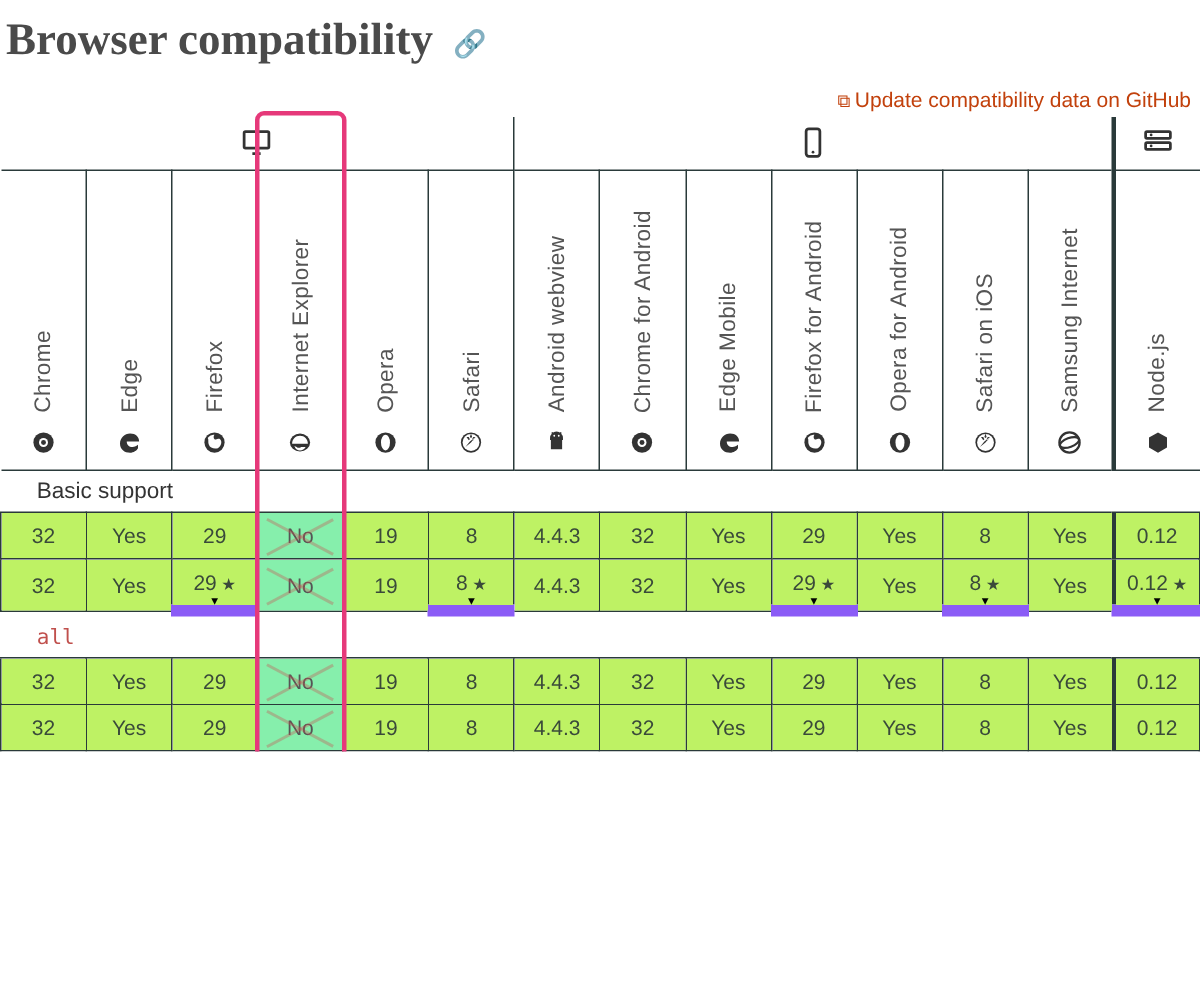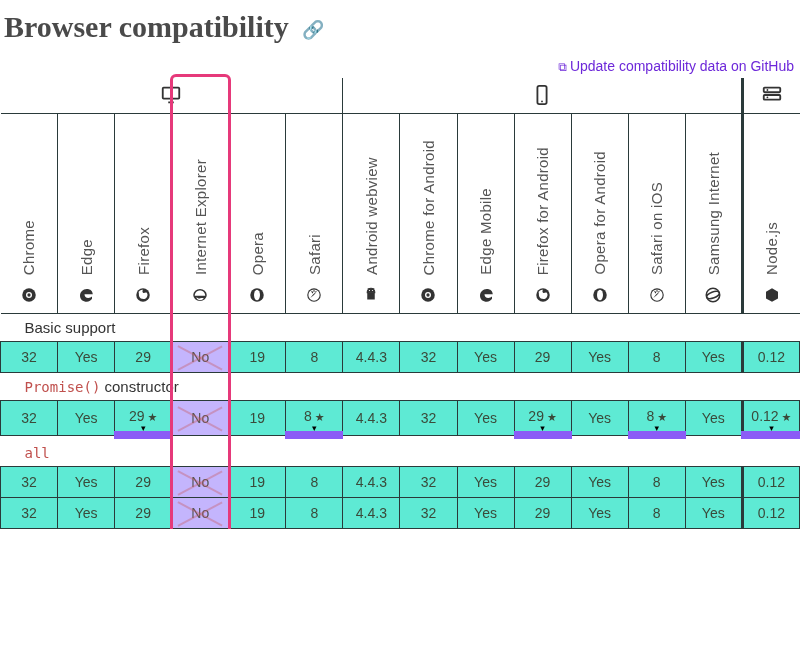--- a/index.html
+++ b/index.html
@@ -19,21 +19,21 @@
     }
     .heading-link-icon {
       color: #3d7e9a;
       font-size: 18px;
       vertical-align: middle;
       margin-left: 6px;
     }
     .update-link {
       display: block;
       text-align: right;
-      color: #6d28d9;
+      color: #c2410c;
       font-size: 14px;
       margin: 14px 6px 4px 0;
       text-decoration: none;
     }
     .update-link .ext-icon { font-size: 12px; margin-right: 3px; }
     table.bc {
       border-collapse: collapse;
       width: 100%;
       table-layout: fixed;
     }
@@ -79,28 +79,28 @@
       color: #333;
     }
     .bc tbody td.feature code {
       font-family: Consolas, Menlo, monospace;
       color: #c0504d;
       font-size: 14px;
     }
     .bc tbody td.val {
       text-align: center;
       padding: 7px 2px;
-      background: #5eead4;
+      background: #bef264;
       color: #3a4a3a;
       font-size: 14px;
       position: relative;
     }
     .bc tbody td.val:last-child { border-left-width: 3px; margin-left: 22px; }
     .bc tbody td.val.no {
-      background: #c4b5fd;
+      background: #86efac;
       color: #555;
     }
     .bc tbody td.val.no::before,
     .bc tbody td.val.no::after {
       content: "";
       position: absolute;
       left: 5%; right: 5%;
       top: 50%;
       height: 2px;
       background: rgba(200, 80, 80, 0.35);
@@ -232,23 +232,20 @@
           <td class="val"><span>4.4.3</span></td>
           <td class="val"><span>32</span></td>
           <td class="val"><span>Yes</span></td>
           <td class="val"><span>29</span></td>
           <td class="val"><span>Yes</span></td>
           <td class="val"><span>8</span></td>
           <td class="val"><span>Yes</span></td>
           <td class="val"><span>0.12</span></td>
         </tr>
         <tr>
-          <td class="feature" colspan="14"><code>Promise()</code><span> constructor</span></td>
-        </tr>
-        <tr>
           <td class="val"><span>32</span></td>
           <td class="val"><span>Yes</span></td>
           <td class="val has-expand"><span>29</span><span class="star">★</span></td>
           <td class="val no"><span>No</span></td>
           <td class="val"><span>19</span></td>
           <td class="val has-expand"><span>8</span><span class="star">★</span></td>
           <td class="val"><span>4.4.3</span></td>
           <td class="val"><span>32</span></td>
           <td class="val"><span>Yes</span></td>
           <td class="val has-expand"><span>29</span><span class="star">★</span></td>

